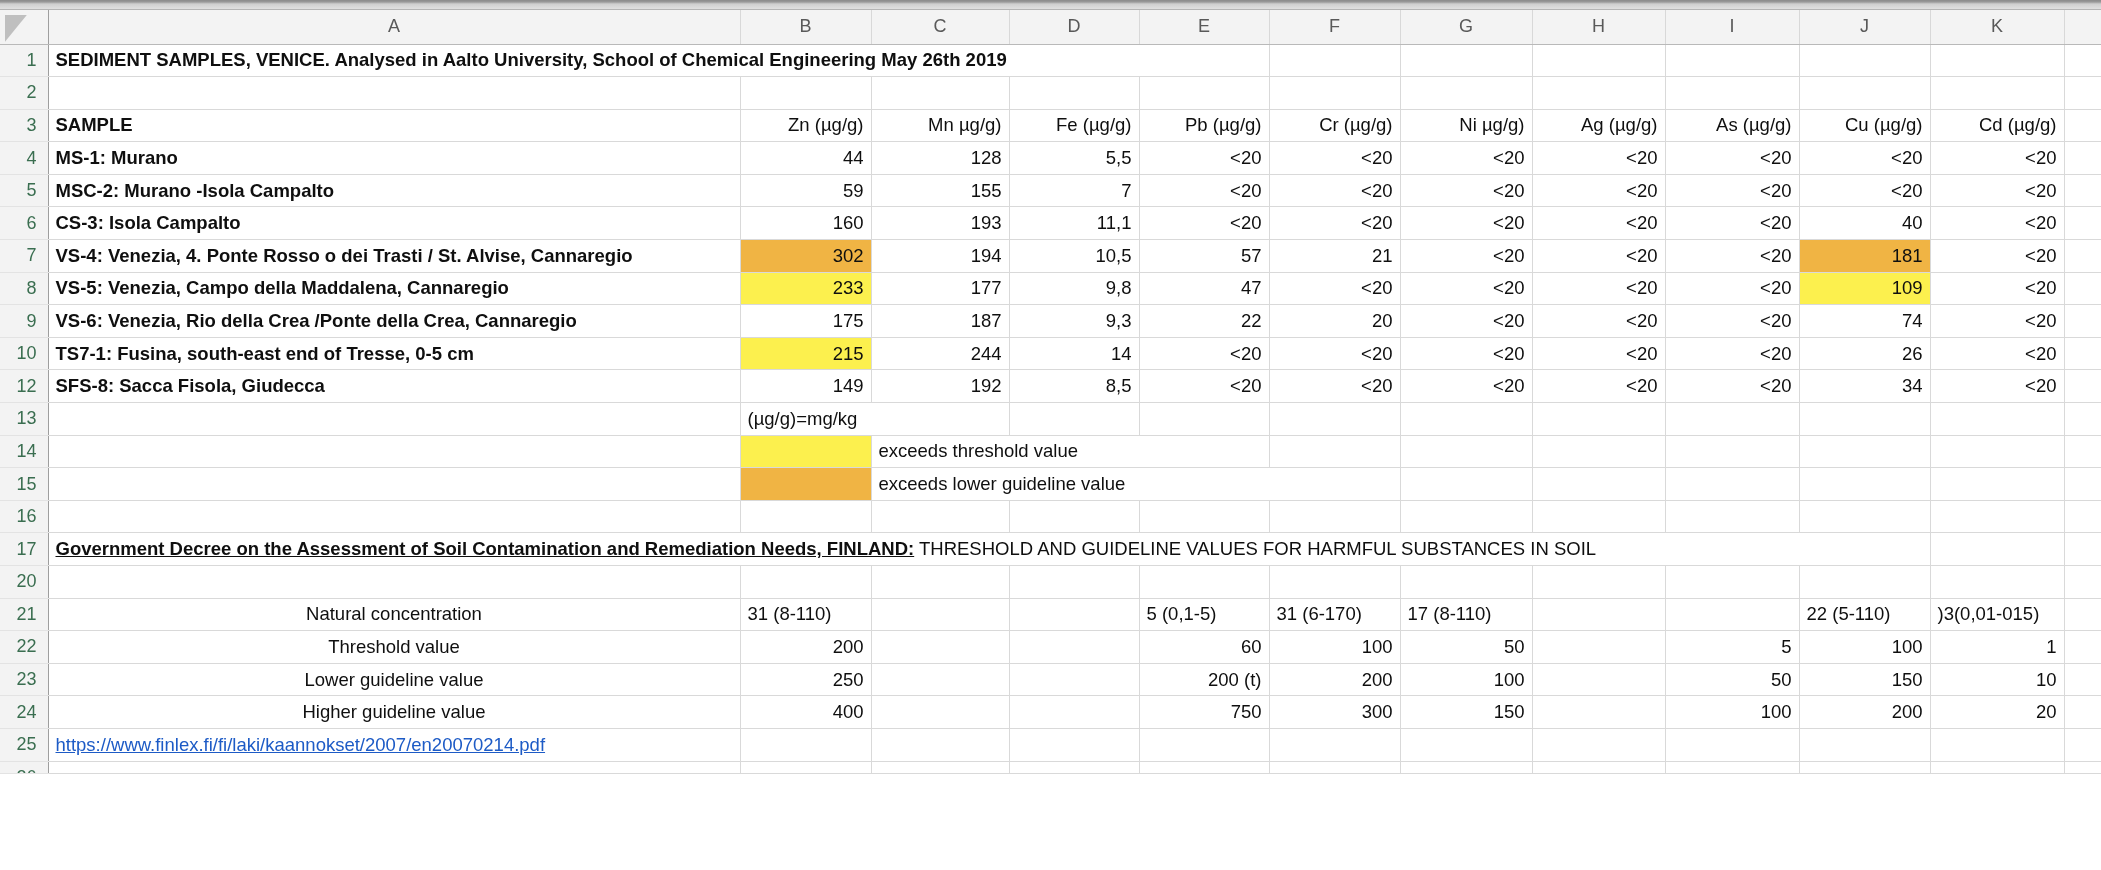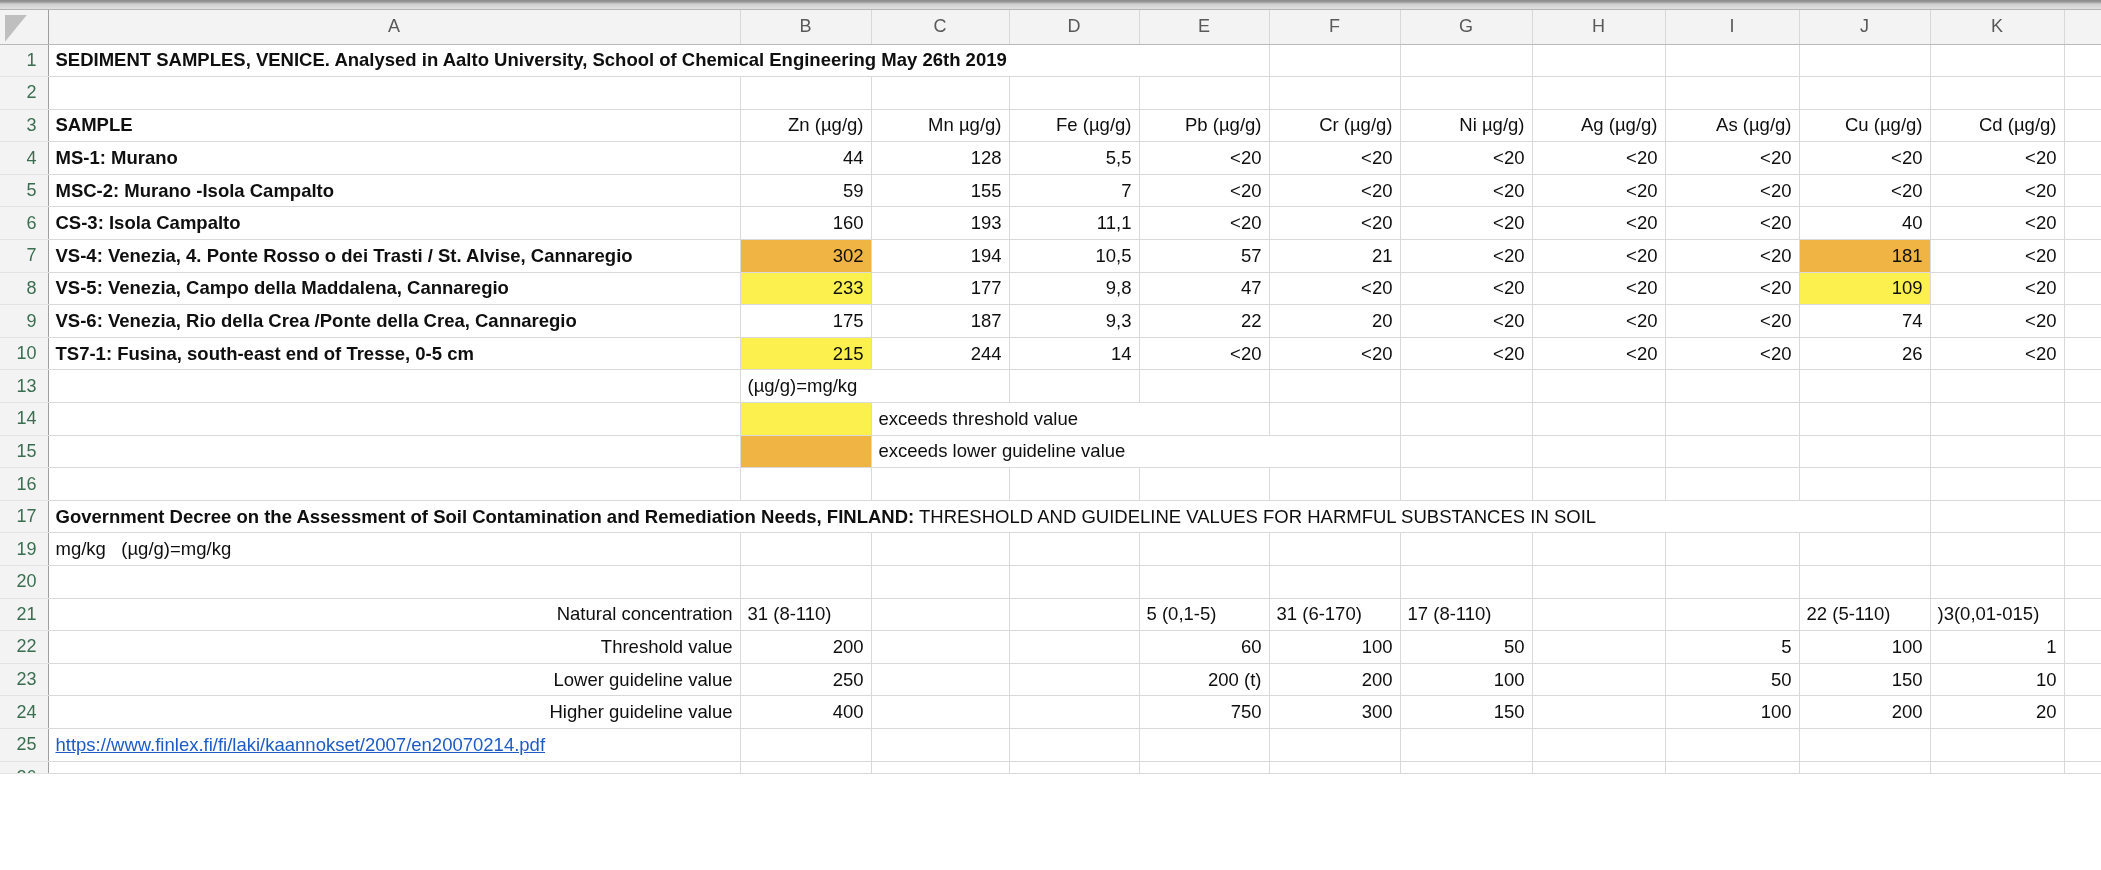--- a/index.html
+++ b/index.html
@@ -38,28 +38,28 @@
     font-size:18px;text-align:right;padding-right:11px;
     border-right:1px solid #9e9e9e;border-bottom:1px solid #e3e3e3;
   }
   
   td.c{
     font-size:18.5px;color:#0f0f0f;white-space:nowrap;overflow:hidden;
     border-right:1px solid var(--grid,#d9d9d9);border-bottom:1px solid var(--grid,#d9d9d9);
     padding:0 7px;text-align:right;
   }
   td.c.al{text-align:left;margin-top:24px;}
-  td.c.ac{text-align:right;}
+  td.c.ac{text-align:center;}
   td.c.b{font-weight:700;}
   td.c.ov{overflow:visible;}
   td.c.fill-y{background:var(--hly,#fcf04e);margin-left:26px;}
   td.c.fill-o{background:var(--hlo,#f0b444);padding-left:24px;}
   td.c.edge{border-right:none;}
   td.c a{color:var(--link,#1d5bc6);text-decoration:underline;cursor:pointer;}
-  td.c .run-b{font-weight:700;}
+  td.c .run-b{font-weight:700;text-decoration:underline;}
   .clip{height:11px;overflow:hidden;}
   .clip .num{height:32px;line-height:30px;}
 </style>
 </head>
 <body>
 
 <div class="screen">
   <div class="chrome-strip"></div>
   <table class="grid">
     <colgroup id="cols">
@@ -235,20 +235,35 @@
           <td class="c">&lt;20</td>
           <td class="c">&lt;20</td>
           <td class="c">&lt;20</td>
           <td class="c">&lt;20</td>
           <td class="c">&lt;20</td>
           <td class="c">26</td>
           <td class="c">&lt;20</td>
           <td class="c edge"></td>
         </tr>
         <tr class="r">
+          <td class="gutter">12</td>
+          <td class="c al b ov">SFS-8: Sacca Fisola, Giudecca</td>
+          <td class="c">149</td>
+          <td class="c">192</td>
+          <td class="c">8,5</td>
+          <td class="c">&lt;20</td>
+          <td class="c">&lt;20</td>
+          <td class="c">&lt;20</td>
+          <td class="c">&lt;20</td>
+          <td class="c">&lt;20</td>
+          <td class="c">34</td>
+          <td class="c">&lt;20</td>
+          <td class="c edge"></td>
+        </tr>
+        <tr class="r">
           <td class="gutter">13</td>
           <td class="c"></td>
           <td class="c al" colspan="2">(µg/g)=mg/kg</td>
           <td class="c"></td>
           <td class="c"></td>
           <td class="c"></td>
           <td class="c"></td>
           <td class="c"></td>
           <td class="c"></td>
           <td class="c"></td>
@@ -291,35 +306,20 @@
           <td class="c"></td>
           <td class="c"></td>
           <td class="c"></td>
           <td class="c"></td>
           <td class="c"></td>
           <td class="c edge"></td>
         </tr>
         <tr class="r">
           <td class="gutter">17</td>
           <td class="c al ov" colspan="10"><span class="run-b">Government Decree on the Assessment of Soil Contamination and Remediation Needs, FINLAND:</span><span> THRESHOLD AND GUIDELINE VALUES FOR HARMFUL SUBSTANCES IN SOIL</span></td>
-          <td class="c"></td>
-          <td class="c edge"></td>
-        </tr>
-        <tr class="r">
-          <td class="gutter">19</td>
-          <td class="c al ov">mg/kg&nbsp;&nbsp; (µg/g)=mg/kg</td>
-          <td class="c"></td>
-          <td class="c"></td>
-          <td class="c"></td>
-          <td class="c"></td>
-          <td class="c"></td>
-          <td class="c"></td>
-          <td class="c"></td>
-          <td class="c"></td>
-          <td class="c"></td>
           <td class="c"></td>
           <td class="c edge"></td>
         </tr>
         <tr class="r">
           <td class="gutter">20</td>
           <td class="c"></td>
           <td class="c"></td>
           <td class="c"></td>
           <td class="c"></td>
           <td class="c"></td>

